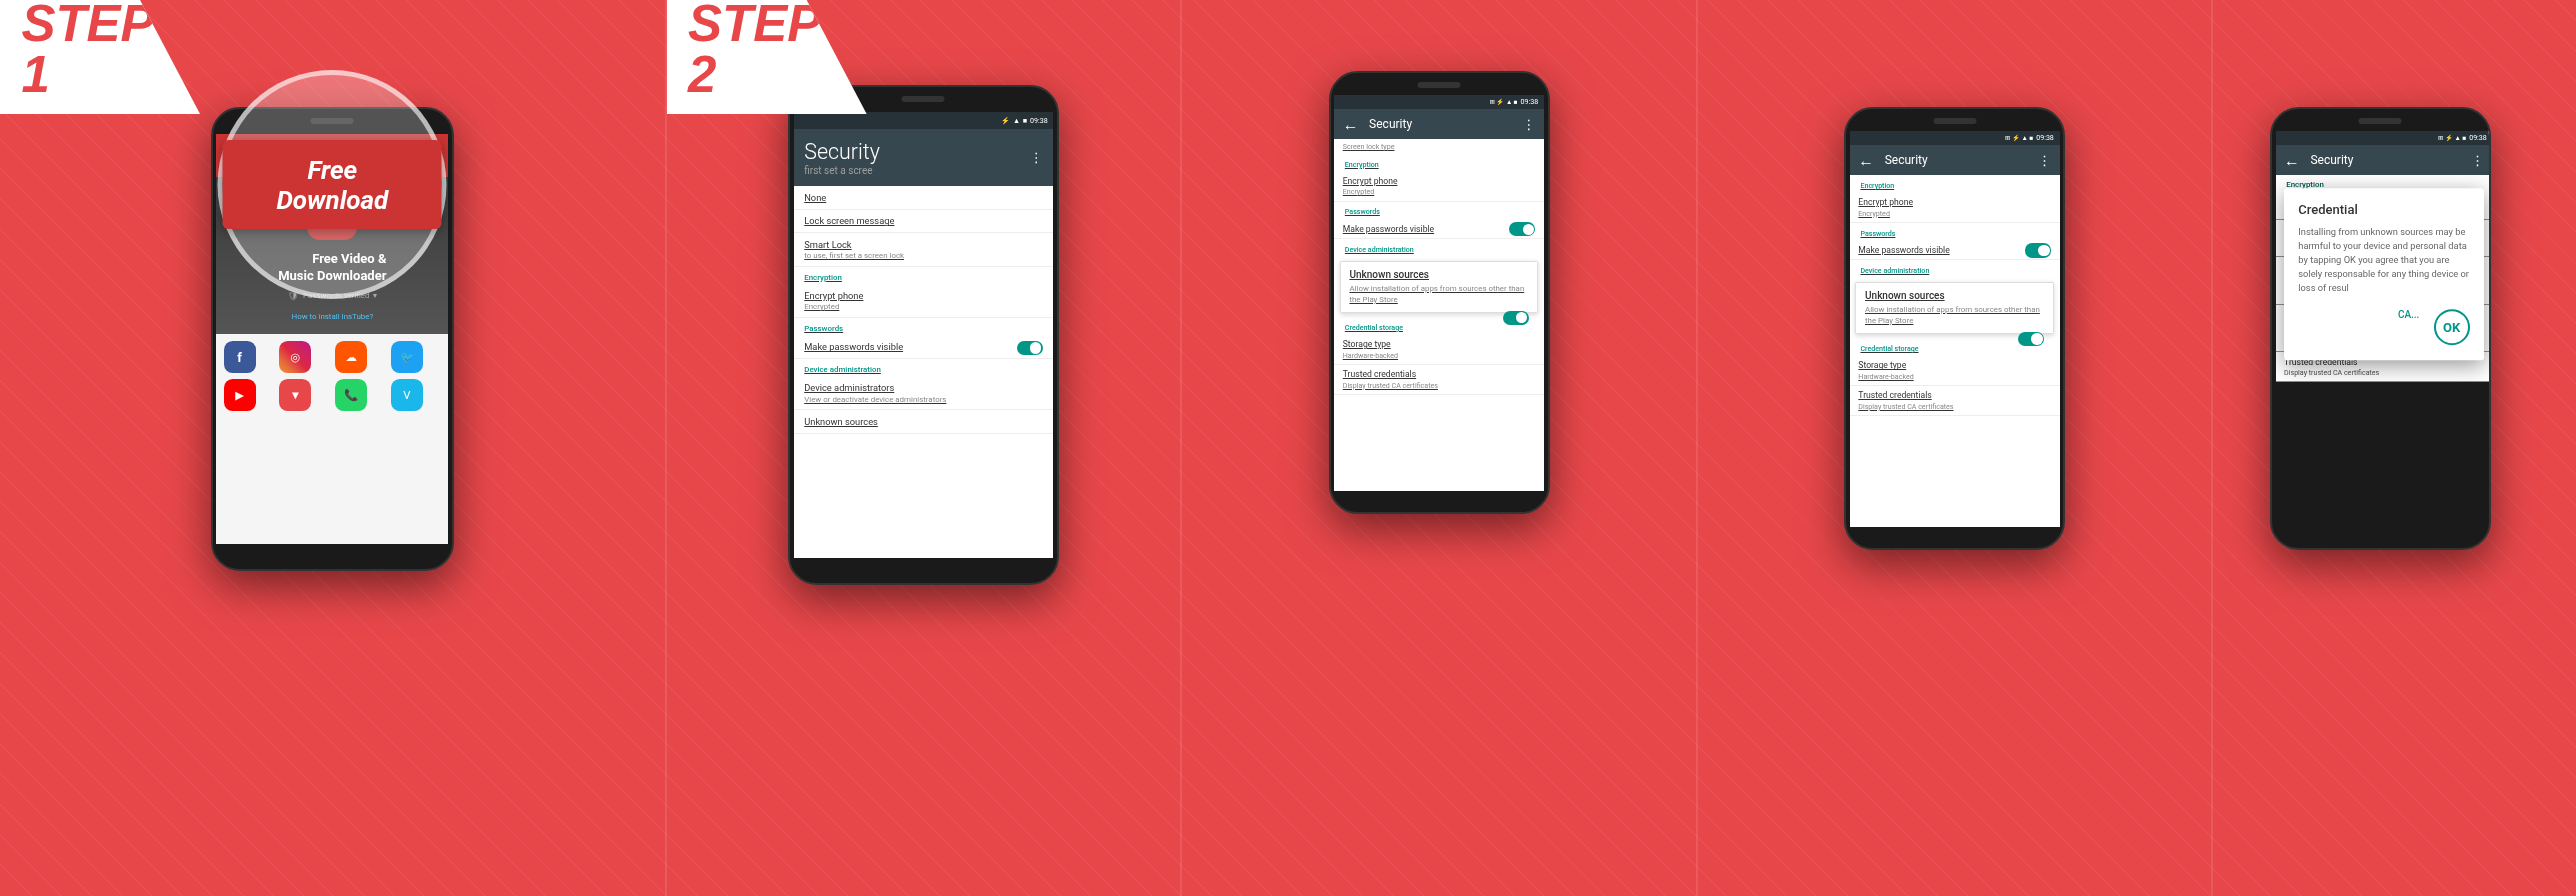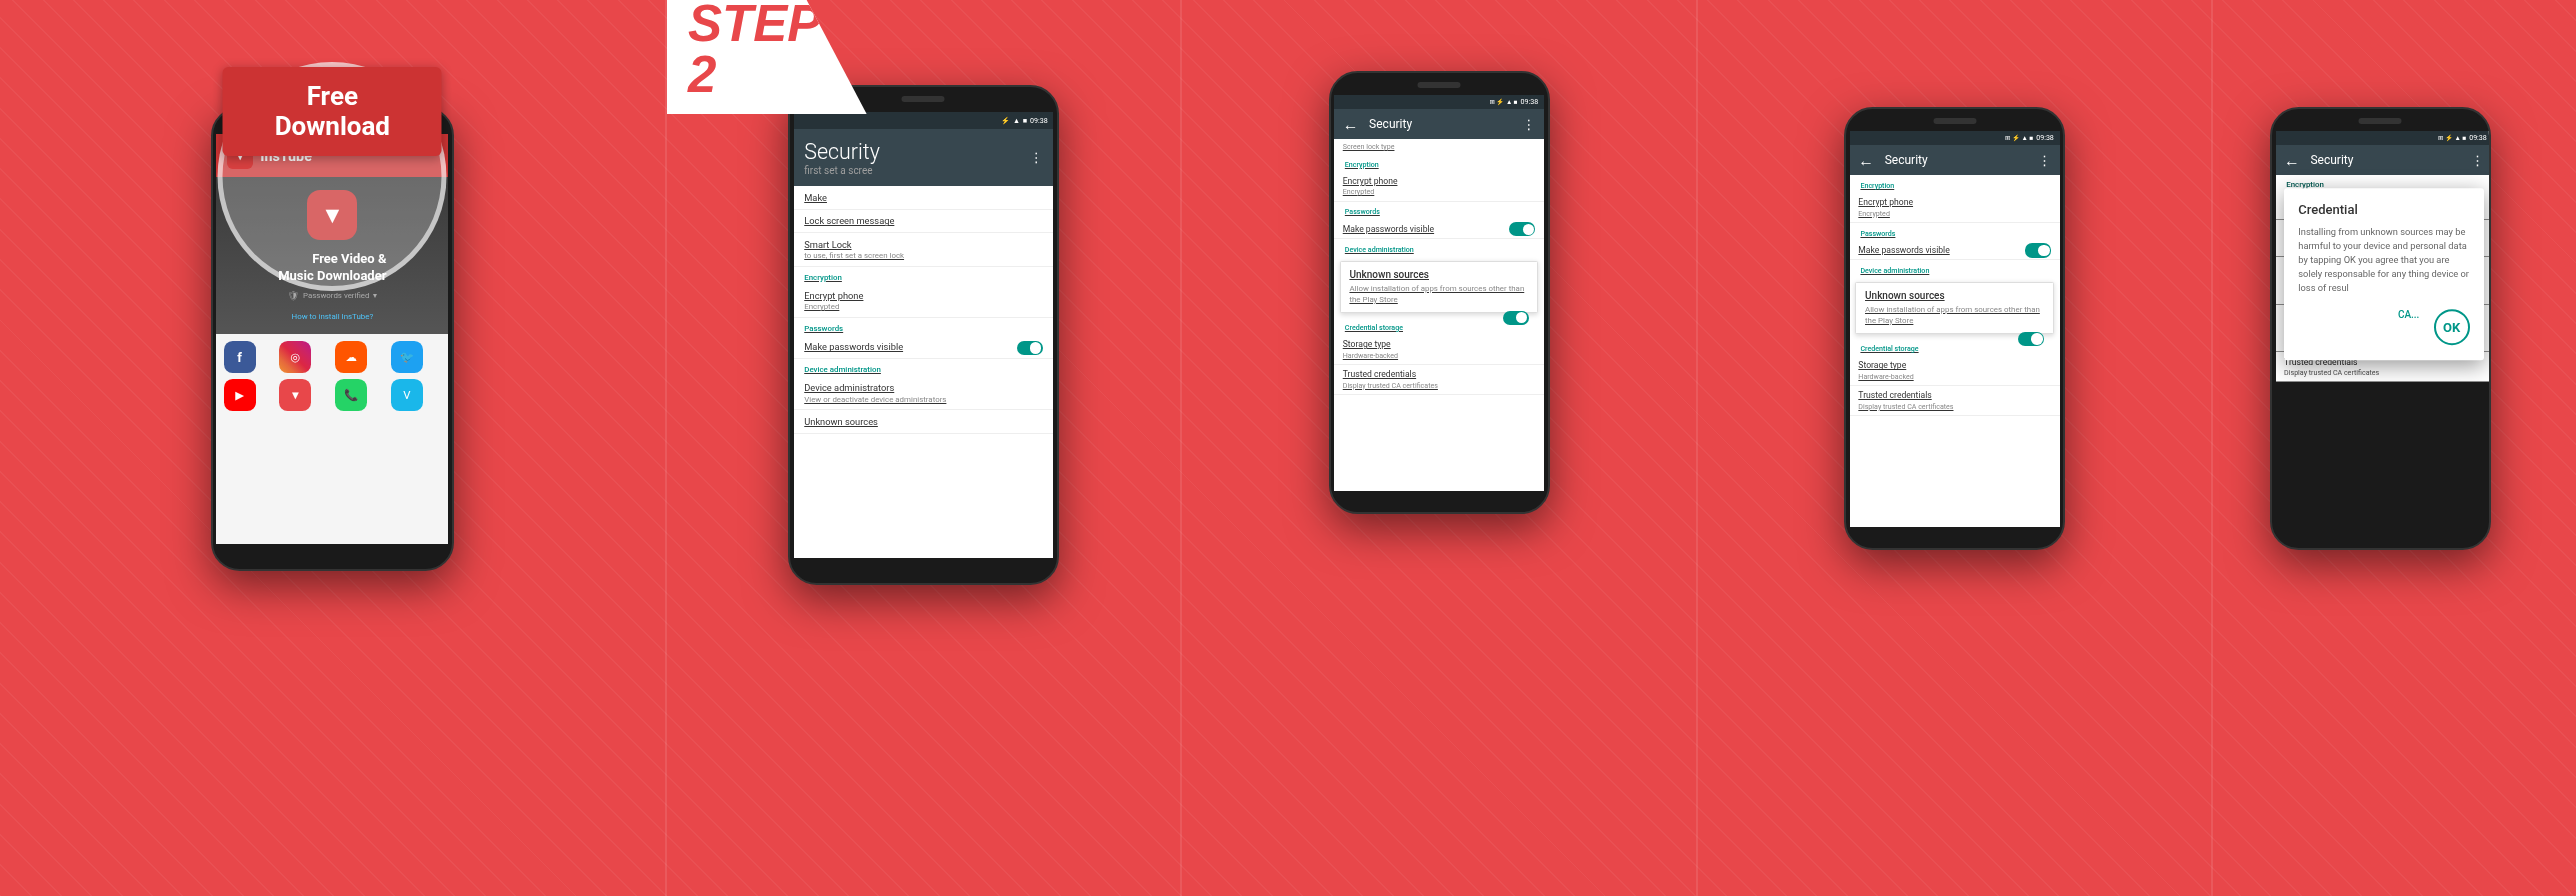--- a/index.html
+++ b/index.html
@@ -301,27 +301,28 @@
     }
 
     
     .free-download-circle {
       position: absolute;
       width: 229px;
       height: 229px;
       border-radius: 50%;
       background: rgba(255,255,255,0.25);
       border: 5.7px solid rgba(255,255,255,0.6);
-      top: 62px;
+      top: 70px;
       left: 50%;
       transform: translateX(-50%);
       display: flex;
-      align-items: flex-start;
+      align-items: center;
       justify-content: center;
       z-index: 20;
+      font-style: italic;
     }
 
     .free-download-btn {
       background: #cc3333;
       color: white;
       font-size: 26px;
       font-weight: bold;
       padding: 14.3px 28.6px;
       border-radius: 5.7px;
       text-align: center;
@@ -427,20 +428,23 @@
       padding: 4.3px 10.7px 1.4px;
       font-weight: 500;
     }
 
   </style>
 </head>
 <body>
 
 <div class="section section-1">
 
+  <div class="step-banner">
+    <span class="step-banner-text">STEP 1</span>
+  </div>
 
   <div class="phone-frame">
     <div class="phone-screen phone1-screen">
 
       <div class="phone1-topbar">
         <div class="instube-icon">
           <span style="color:white;font-size:13px;">▼</span>
         </div>
         <span class="instube-title">InsTube</span>
       </div>
@@ -512,21 +516,21 @@
       <div style="background:#37474f; padding: 7.1px 10.7px; display:flex; align-items:center; justify-content:space-between; height:57px;">
         <div>
           <div style="color:white;font-size:21.4px;font-weight:300;">Security</div>
           <div style="color:#9e9e9e;font-size:10px;margin-top:1.4px;">first set a scree</div>
         </div>
         <span class="menu-dots">⋮</span>
       </div>
 
       <div class="security-content">
         <div class="security-item">
-          <div class="security-item-title">Make</div>
+          <div class="security-item-title">None</div>
         </div>
         <div class="security-item">
           <div class="security-item-title">Lock screen message</div>
         </div>
         <div class="security-item">
           <div class="security-item-title">Smart Lock</div>
           <div class="security-item-sub">to use, first set a screen lock</div>
         </div>
         <div class="security-section-header">Encryption</div>
         <div class="security-item">

